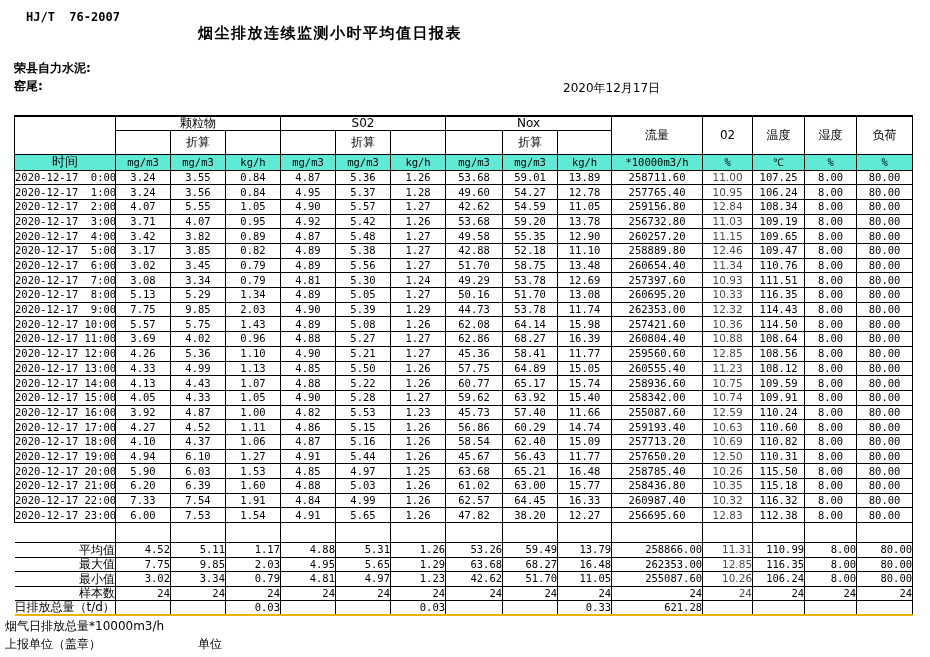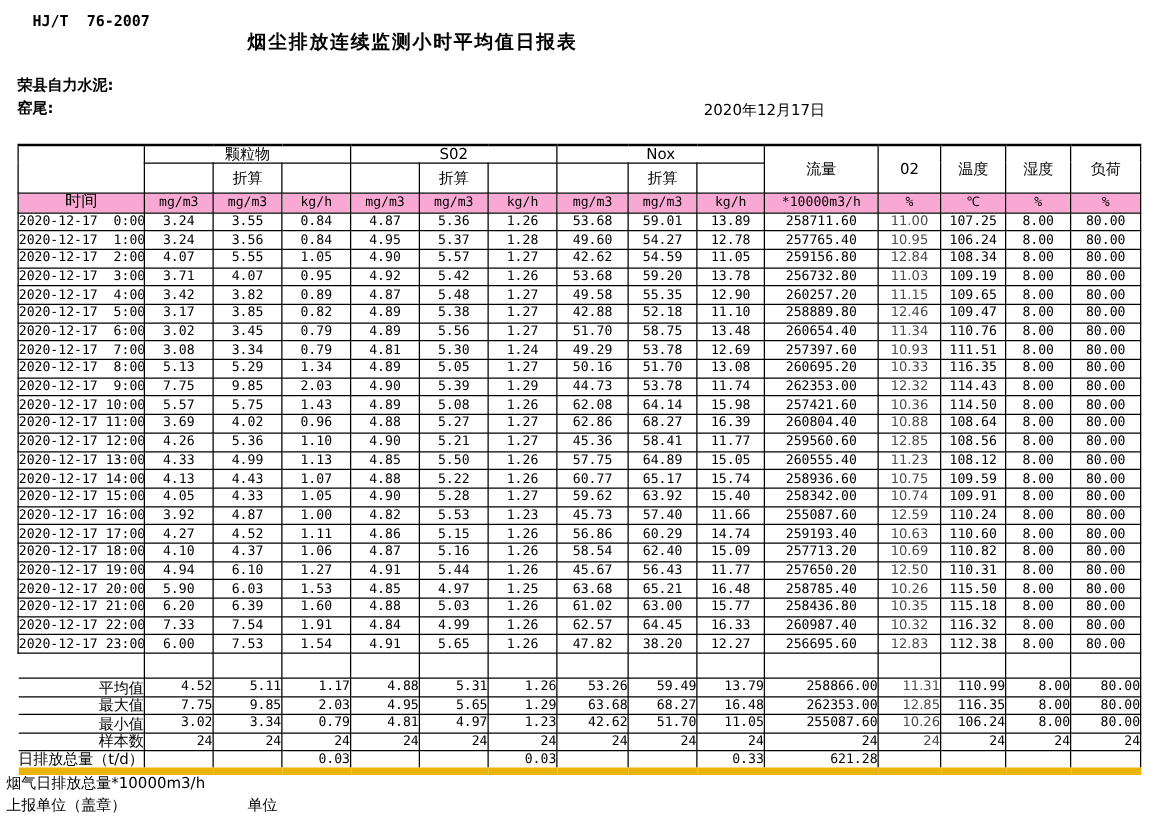--- a/index.html
+++ b/index.html
@@ -20,31 +20,31 @@
     border-collapse:collapse; table-layout:fixed;
   }
   .report th, .report td {
     border:1px solid #000; padding:0; margin:0; overflow:hidden;
     font-weight:normal; line-height:1.05; vertical-align:middle;
   }
   .hrow1 th { border-top:2px solid #000; }
   .hrow1 { height:14px;padding-left:16px; }
   .hrow2 { height:24px; }
   .hrow3 { height:16px; }
-  .hrow3 th { background:#f9a8d4; }
+  .hrow3 th { background:#5eead4; }
   .cjk { font-size:12px; text-align:center; font-family:"DejaVu Sans", sans-serif; }
   .time-h { font-size:13px; }
   .unit { font-size:10.5px; text-align:center; font-family:"DejaVu Sans Mono", monospace; }
   .row-data { height:14.7px;margin-top:16px; }
   .num { font-size:10.5px; text-align:center; font-family:"DejaVu Sans Mono", monospace; }
   .time { white-space:pre; }
   .o2v { font-family:"DejaVu Sans", sans-serif; color:#4a4a4a; font-size:10.5px; }
   .row-spacer { height:20px; }
   .row-sum { height:14.5px; }
-  .row-total td { border-bottom:6px solid #eab308;text-align:right; }
+  .row-total td { border-bottom:2px solid #eab308; }
   .sval { text-align:right; padding-right:3px; }
   .slabel { font-size:12px; text-align:right; padding-right:2px; font-family:"DejaVu Sans", sans-serif; white-space:nowrap; }
   .total-label { text-align:left; padding-left:1px; font-size:12px; }
   .noleft { border-left:none !important; }
   .footer-note { left:5px; top:618px; font-size:12px; }
   .footer-stamp { left:5px; top:636px; font-size:12px; }
   .footer-unit { left:198px; top:636px; font-size:12px;text-align:center; }
 </style>
 </head>
 <body>

